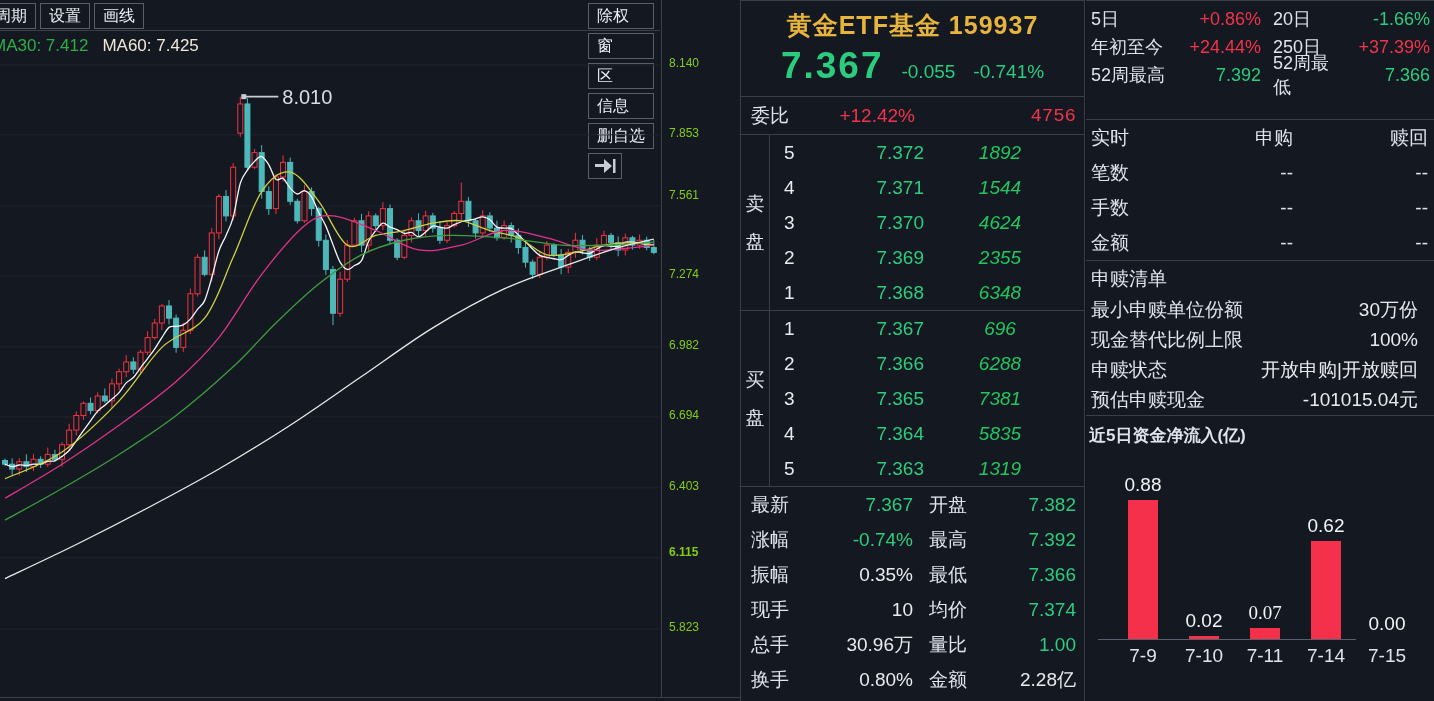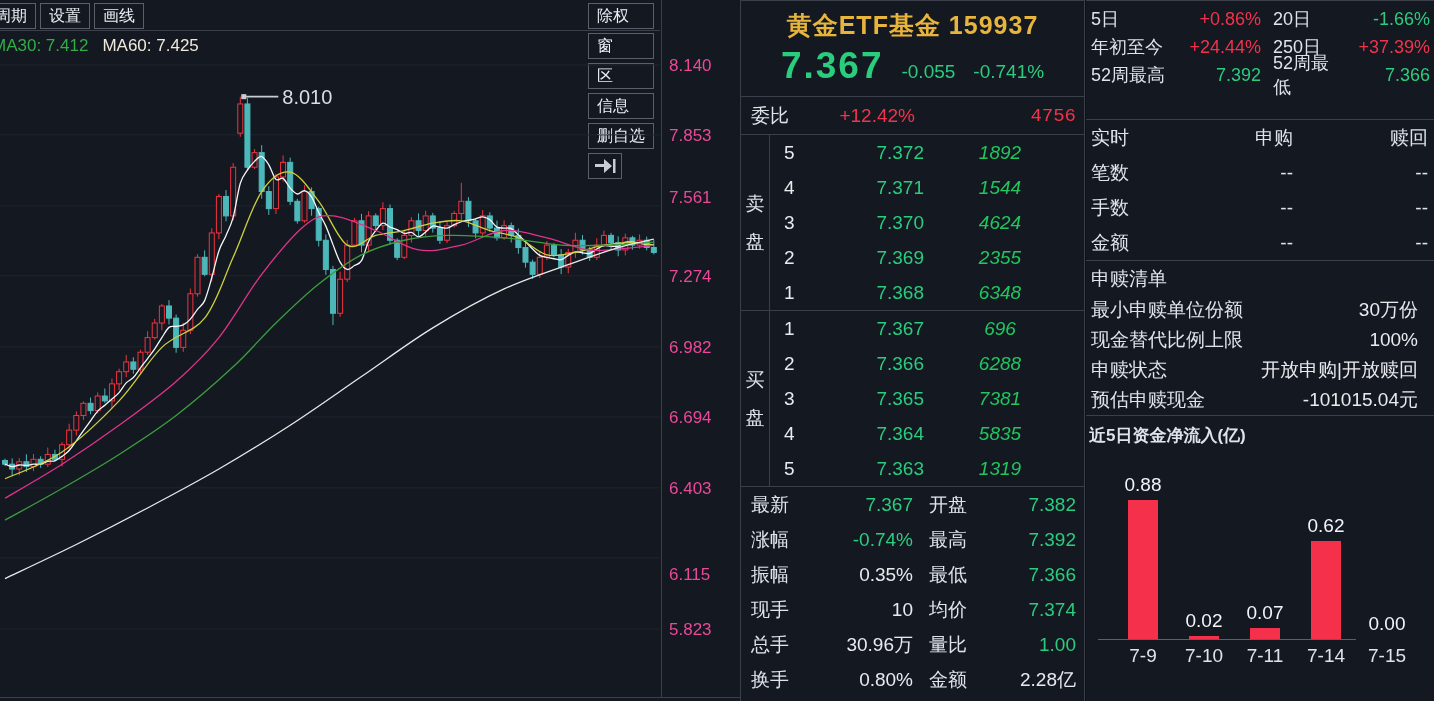--- a/index.html
+++ b/index.html
@@ -20,21 +20,21 @@
   .tb-arrow { border:1px solid #5a5f6a; width:34px; height:26px; display:flex; align-items:center; justify-content:center; }
 
   
   #ma-row { position:absolute; left:-8px; top:36px; font-size:17px; white-space:nowrap; z-index:3; }
   #ma-row span { margin-right:14px; }
 
   #kline-svg { position:absolute; left:0; top:60px; }
 
   
   #axis-col { position:absolute; left:661px; top:0; width:79px; height:698px; border-left:1px solid #3a3f49; }
-  .axis-label { position:absolute; left:7px; color:#ec4899; font-size:17px; }
+  .axis-label { position:absolute; left:7px; color:#84cc16; font-size:12px; }
 
   #chart-bottom-line { position:absolute; left:0; top:697px; width:740px; height:1px; background:#3a3f49; }
 
   
   #q-header { height:95px; position:relative; }
   #q-name { text-align:center; padding-top:8px; font-size:25px; font-weight:bold; color:#e7b43c; letter-spacing:1px; }
   #q-price-row { position:absolute; left:0; top:44px; width:100%; display:flex; align-items:baseline; justify-content:center; gap:18px; }
   #q-price { font-size:37px; font-weight:bold; color:#2bcc7e; letter-spacing:2px; }
   .q-chg { font-size:19px; color:#2bcc7e; }
   .sect { border-top:1px solid #3a3f49; }
@@ -311,21 +311,21 @@
       <text x="282.28999999999996" y="43.642000000000195" fill="#d9dde5" font-size="20">8.010</text>
     </svg>
   <div id="axis-col">
       <div class="axis-label" style="top: 56px;">8.140</div>
       <div class="axis-label" style="top: 125.856px;">7.853</div>
       <div class="axis-label" style="top: 188px; text-align: right;">7.561</div>
       <div class="axis-label" style="top: 266.784px;">7.274</div>
       <div class="axis-label" style="top: 337.857px;">6.982</div>
       <div class="axis-label" style="top: 407.956px;">6.694</div>
       <div class="axis-label" style="top: 478.786px;">6.403</div>
-      <div class="axis-label" style="top: 565px;">6.115</div>
+      <div class="axis-label" style="top: 545px; font-weight: bold;">6.115</div>
       <div class="axis-label" style="top: 619.958px;">5.823</div>
     </div>
   <div id="chart-bottom-line"></div>
 </div>
 
 <div class="panel" id="quote-panel">
   <div id="q-header">
     <div id="q-name"><span>黄金ETF基金</span> <span>159937</span></div>
     <div id="q-price-row">
       <span id="q-price">7.367</span>
@@ -513,21 +513,21 @@
     <div id="flow-title">近5日资金净流入(亿)</div>
     <div id="flow-chart">
       <div id="flow-base"></div>
     <div class="bar" style="left: 42px; top: 51px; height: 139px; background: rgb(244, 48, 75);"></div>
         <div class="bar-val" style="left: 22px; top: 25px;">0.88</div>
         <div class="bar-cat" style="left: 22px;">7-9</div>
         <div class="bar" style="left: 103px; top: 187px; height: 3px; background: rgb(244, 48, 75);"></div>
         <div class="bar-val" style="left: 83px; top: 161px;">0.02</div>
         <div class="bar-cat" style="left: 83px;">7-10</div>
         <div class="bar" style="left: 164px; top: 179px; height: 11px; background: rgb(244, 48, 75);"></div>
-        <div class="bar-val" style="left: 144px; top: 153px;">0.07</div>
+        <div class="bar-val" style="left: 144px; top: 153px; font-family: Liberation Serif, serif;">0.07</div>
         <div class="bar-cat" style="left: 144px;">7-11</div>
         <div class="bar" style="left: 225px; top: 92px; height: 98px; background: rgb(244, 48, 75);"></div>
         <div class="bar-val" style="left: 205px; top: 66px;">0.62</div>
         <div class="bar-cat" style="left: 205px;">7-14</div>
         <div class="bar-val" style="left: 266px; top: 164px;">0.00</div>
         <div class="bar-cat" style="left: 266px;">7-15</div>
       </div>
   </div>
 </div>
 

